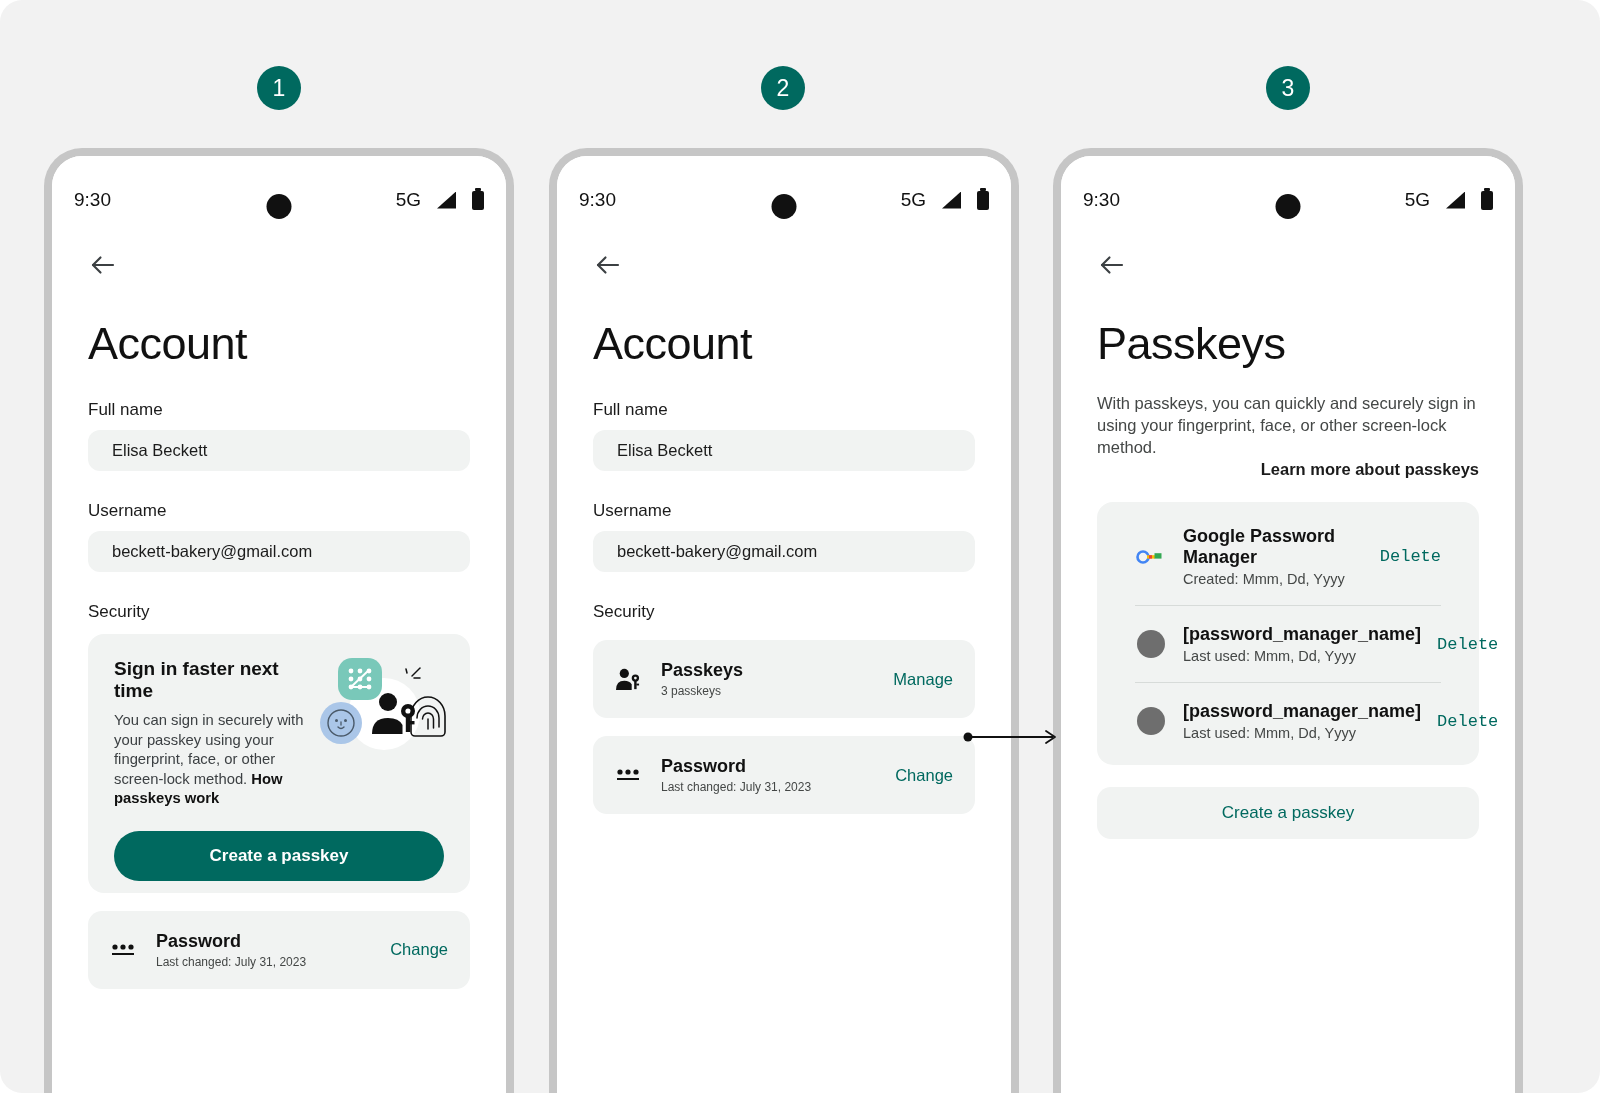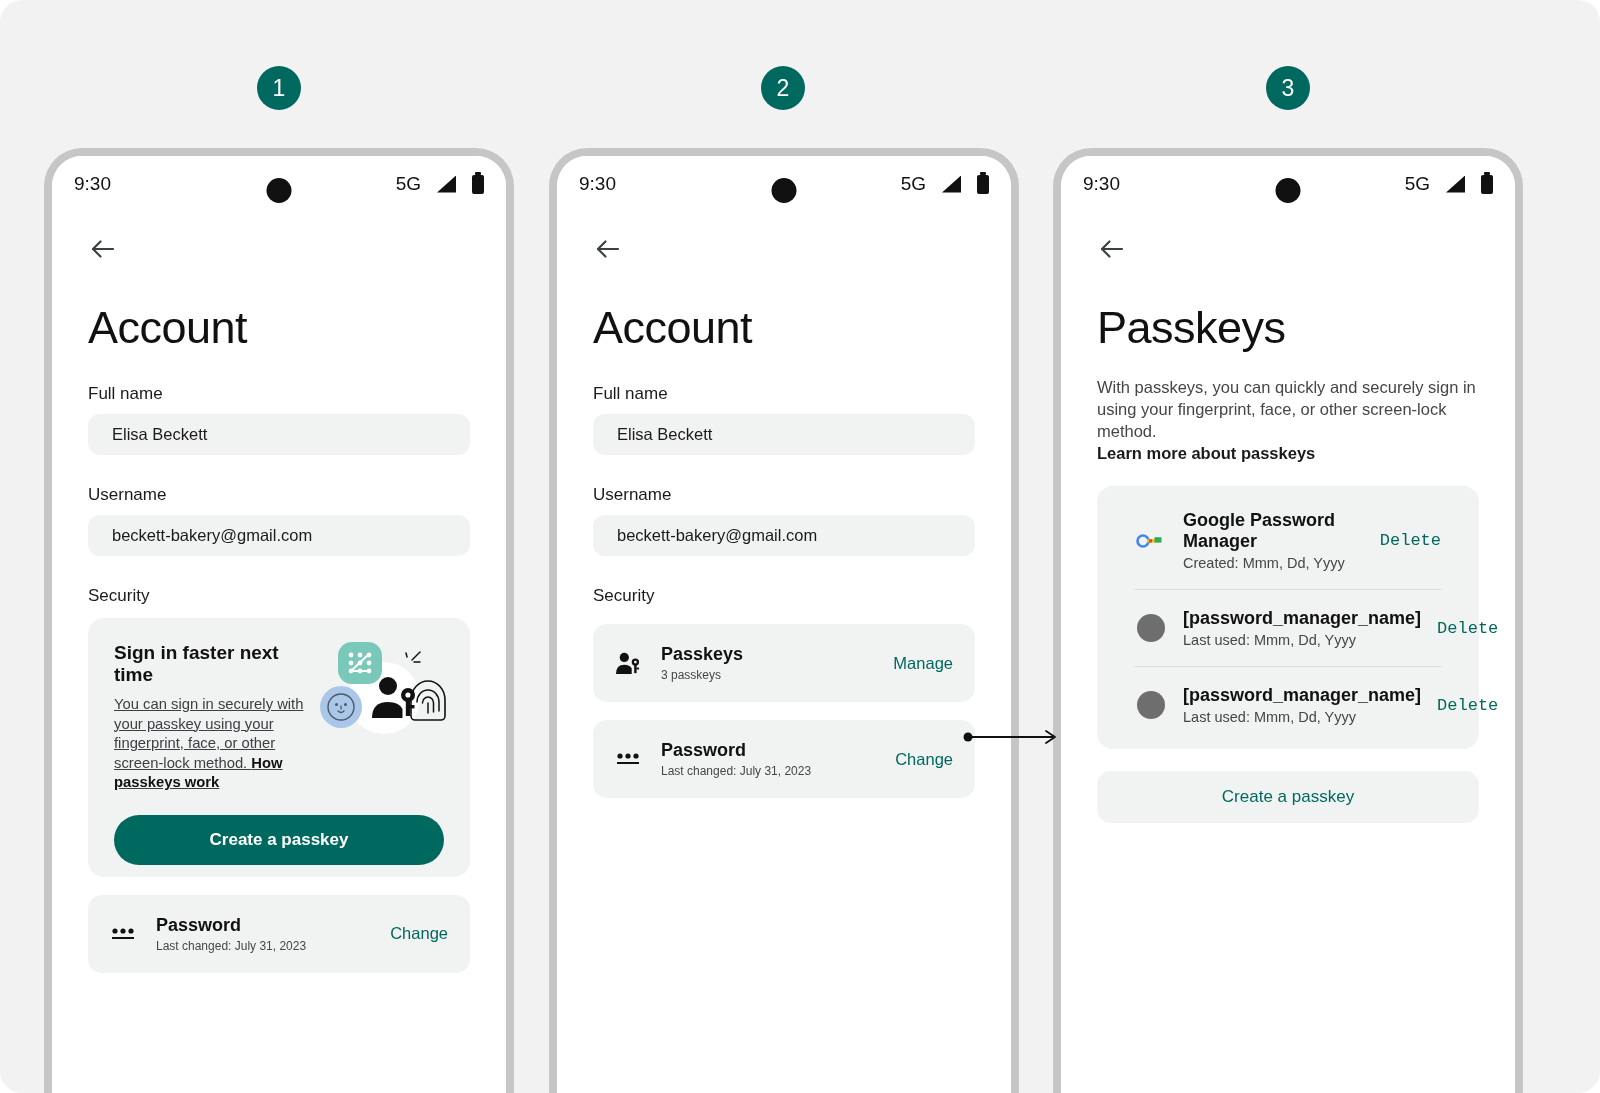--- a/index.html
+++ b/index.html
@@ -62,20 +62,21 @@
     overflow: hidden;
   }
 
   
   .statusbar {
     height: 56px;
     display: flex;
     align-items: center;
     padding: 12px 22px;
     position: relative;
+    margin-top: 16px;
   }
   .clock {
     font-size: 19px;
     color: #111111;
     font-weight: 400;
   }
   .camera {
     position: absolute;
     left: 50%;
     top: 22px;
@@ -131,20 +132,21 @@
   .page-desc {
     margin-top: 22px;
     font-size: 16.5px;
     line-height: 22px;
     color: #444746;
   }
   .page-desc .learn {
     display: block;
     color: #1b1b1b;
     font-weight: bold;
+    text-align: right;
   }
 
   .field-label {
     font-size: 17px;
     color: #1b1b1b;
     margin-top: 30px;
     margin-bottom: 10px;
   }
   .input-box {
     height: 41px;
@@ -176,21 +178,20 @@
   .promo-title {
     font-size: 19px;
     font-weight: bold;
     color: #111111;
     margin-bottom: 9px;
   }
   .promo-body {
     font-size: 14.8px;
     line-height: 19.5px;
     color: #3c4043;
-    text-decoration: underline;
   }
   .promo-body b { color: #111111; font-weight: bold; }
 
   .promo-illo {
     position: relative;
     width: 130px;
     height: 92px;
     flex: none;
     margin-left: 2px;
   }

